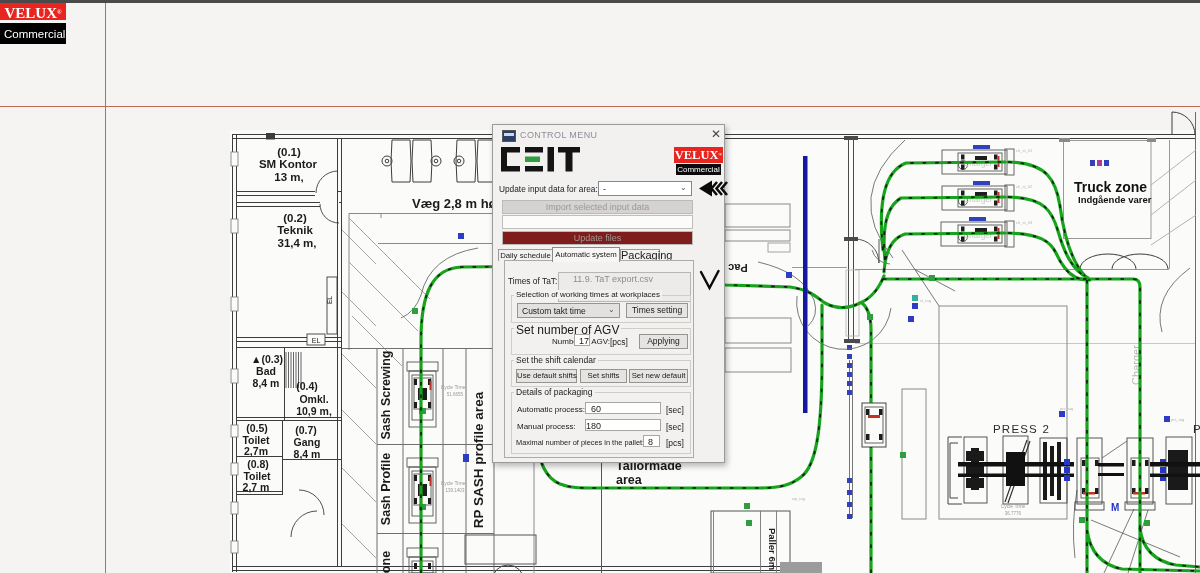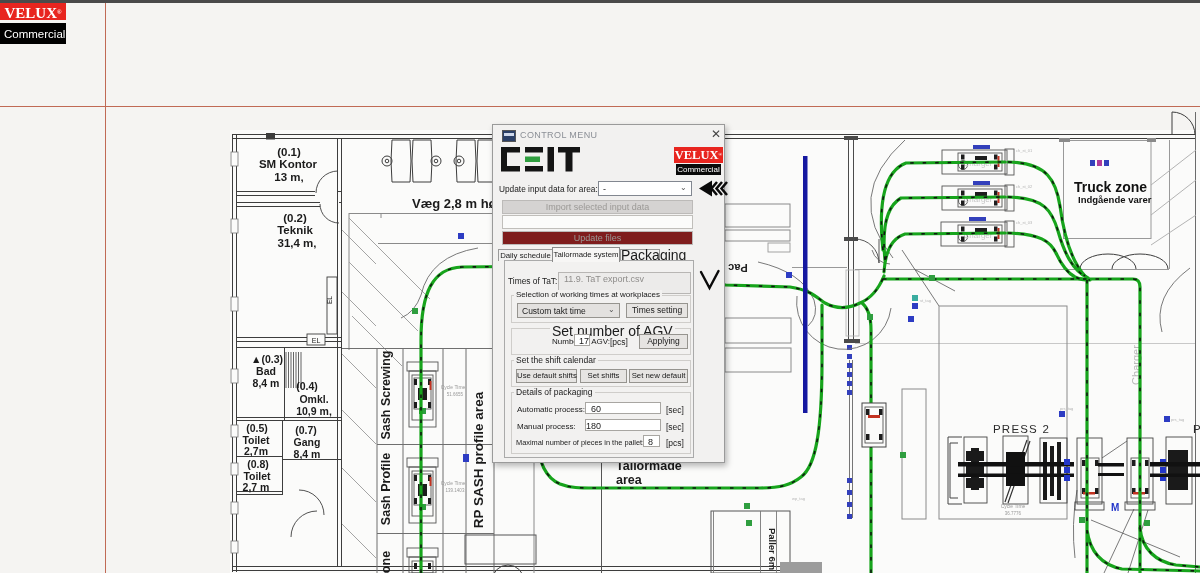--- a/index.html
+++ b/index.html
@@ -574,42 +574,42 @@
 
   <div class="abs" style="left:9px;top:90px;width:189px;height:12px;background:#fbfbfa;border:1px solid #c0beba;"></div>
 
   <div class="abs" style="left:9px;top:106px;width:189px;height:12px;background:#7f1d1d;border:1px solid #bcbab8;
        color:#9b9996;text-align:center;line-height:12px;">Update files</div>
 
   <div class="abs" style="left:5px;top:124px;width:53px;height:11px;border:1px solid #9a9a9a;border-bottom:none;
        background:#f2f1f0;text-align:center;line-height:11px;font-size:7.8px;">Daily schedule</div>
 
   <div class="abs" style="left:59px;top:122px;width:66px;height:14px;border:1px solid #8a8a8a;border-bottom:none;
-       background:#f7f6f5;text-align:center;line-height:13px;font-size:7.8px;z-index:3;">Tailormade system</div>
+       background:#f7f6f5;text-align:center;line-height:13px;font-size:7.8px;z-index:3;">Automatic system</div>
 
   <div class="abs" style="left:127px;top:124px;width:38px;height:11px;border:1px solid #9a9a9a;border-bottom:none;
-       background:#f2f1f0;text-align:center;line-height:11px;font-size:14px;">Packaging</div>
+       background:#f2f1f0;text-align:center;line-height:11px;font-size:11px;">Packaging</div>
 
   <div class="abs" style="left:11px;top:135px;width:188px;height:196px;border:1px solid #aaa;background:#f2f1f0;"></div>
 
   <div class="abs" style="left:15px;top:151px;font-size:8.4px;">Times of TaT:</div>
-  <div class="abs" style="left:65px;top:147px;width:133px;height:22px;background:#ecebea;border:1px solid #b8b6b4;
-       color:#8f8d8b;line-height:13px;padding-left:5px;box-sizing:border-box;">11.9. TaT export.csv</div>
+  <div class="abs" style="left:65px;top:147px;width:133px;height:30px;background:#ecebea;border:1px solid #b8b6b4;
+       color:#8f8d8b;line-height:13px;padding-left:14px;box-sizing:border-box;">11.9. TaT export.csv</div>
 
   <div class="abs" style="left:18px;top:170px;width:178px;height:26px;border:1px solid #cfcdca;"></div>
   <div class="abs" style="left:21px;top:165px;background:#f2f1f0;padding:0 2px;font-size:8px;">Selection of working times at workplaces</div>
   <div class="abs" style="left:24px;top:178px;width:101px;height:13px;background:#e3e1df;border:1px solid #96948f;">
     <span class="abs" style="left:4px;top:2px;font-size:8.5px;">Custom takt time</span>
     <span class="abs" style="left:90px;top:1px;color:#555;font-size:8px;">⌄</span>
   </div>
   <div class="abs" style="left:133px;top:178px;width:60px;height:13px;background:#e6e4e2;border:1px solid #96948f;
        text-align:center;line-height:13px;font-size:8.5px;">Times setting</div>
 
   <div class="abs" style="left:18px;top:203px;width:178px;height:25px;border:1px solid #cfcdca;"></div>
-  <div class="abs" style="left:21px;top:198px;background:#f2f1f0;padding:0 2px;font-size:14px;margin-left:36px;">Set number of AGV</div>
+  <div class="abs" style="left:21px;top:198px;background:#f2f1f0;padding:0 2px;font-size:12px;">Set number of AGV</div>
   <div class="abs" style="left:23px;top:212px;font-size:8px;margin-left:36px;">Number of AGV:</div>
   <div class="abs" style="left:81px;top:209px;width:16px;height:12px;background:#fff;border:1px solid #a8a6a2;
        line-height:12px;padding-left:4px;box-sizing:border-box;">17</div>
   <div class="abs" style="left:117px;top:212px;font-size:8.5px;">[pcs]</div>
   <div class="abs" style="left:146px;top:209px;width:47px;height:13px;background:#e6e4e2;border:1px solid #96948f;
        text-align:center;line-height:13px;font-size:8.5px;">Applying</div>
 
   <div class="abs" style="left:18px;top:235px;width:178px;height:25px;border:1px solid #cfcdca;"></div>
   <div class="abs" style="left:21px;top:230px;background:#f2f1f0;padding:0 2px;font-size:8.5px;">Set the shift calendar</div>
   <div class="abs" style="left:23px;top:244px;width:59px;height:12px;background:#e6e4e2;border:1px solid #96948f;

